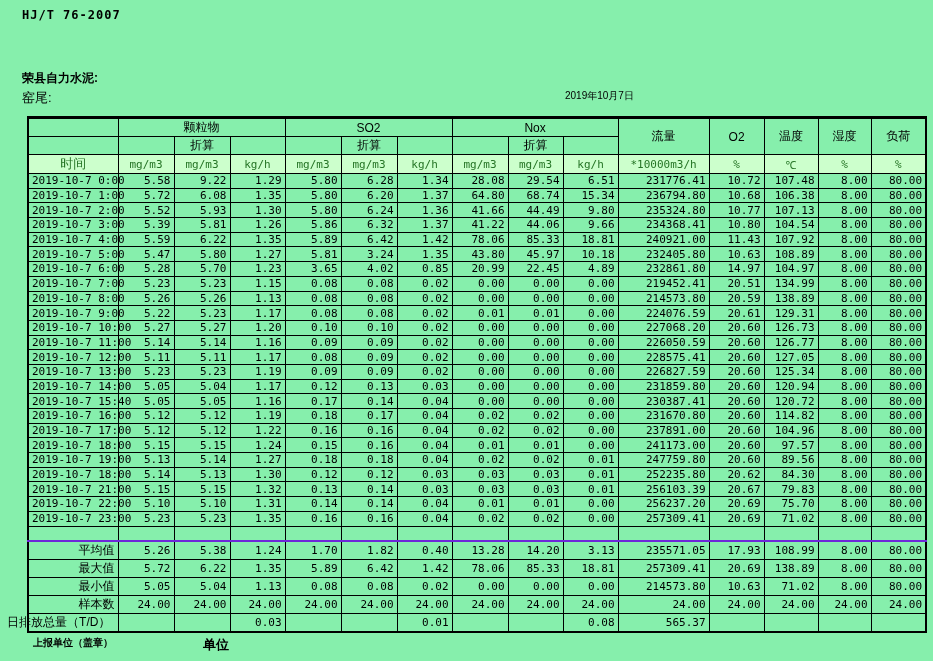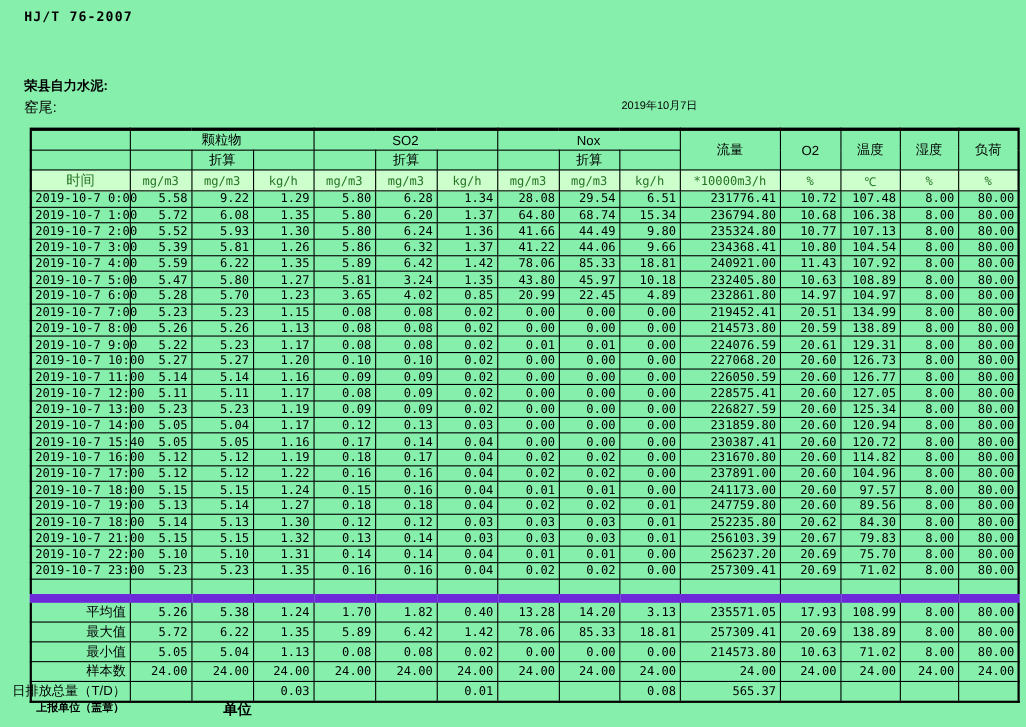--- a/index.html
+++ b/index.html
@@ -17,23 +17,23 @@
   table.report th,table.report td{border:1px solid #000;padding:0 3px;margin:0;
         font-weight:normal;white-space:nowrap;overflow:visible;}
   thead th.grp{font-size:12px;height:14px;text-align:center;font-family:"Liberation Sans","DejaVu Sans",sans-serif;}
   thead td.sub{font-size:12px;height:13px;text-align:center;font-family:"Liberation Sans","DejaVu Sans",sans-serif;}
   tr.units th,tr.units td{background:#ccffcc;color:#257425;font-size:11px;height:17px;text-align:center;}
   tr.units th.time-h{font-size:13px;font-family:"Liberation Sans","DejaVu Sans",sans-serif;}
   tbody.data td{font-size:11px;height:13.7px;text-align:right;}
   tbody.data td.time-cell{font-family:"DejaVu Sans Mono","Liberation Mono",monospace;}
   tbody.data tr.spacer td{height:13px;}
   tbody.summary td{font-size:11px;height:13.7px;text-align:right;}
-  tbody.summary tr:first-child td{border-top:8px solid #6d28d9;}
+  tbody.summary tr:first-child td{border-top:2px solid #6d28d9;}
   tbody.summary td.sum-label{font-size:12px;font-family:"Liberation Sans","DejaVu Sans",sans-serif;}
-  tbody.summary td.total-label{text-align:right;}
+  tbody.summary td.total-label{text-align:center;}
   tbody.summary td.total-label span{display:inline-block;margin-left:-29px;white-space:nowrap;}
   .foot1{position:absolute;left:33px;top:617px;font-size:12px;font-weight:bold;}
   .foot2{position:absolute;left:33px;top:636px;font-size:10px;font-weight:bold;}
   .foot3{position:absolute;left:203px;top:636px;font-size:13px;font-weight:bold;}
 </style>
 </head>
 <body>
 
 <div class="page">
 

